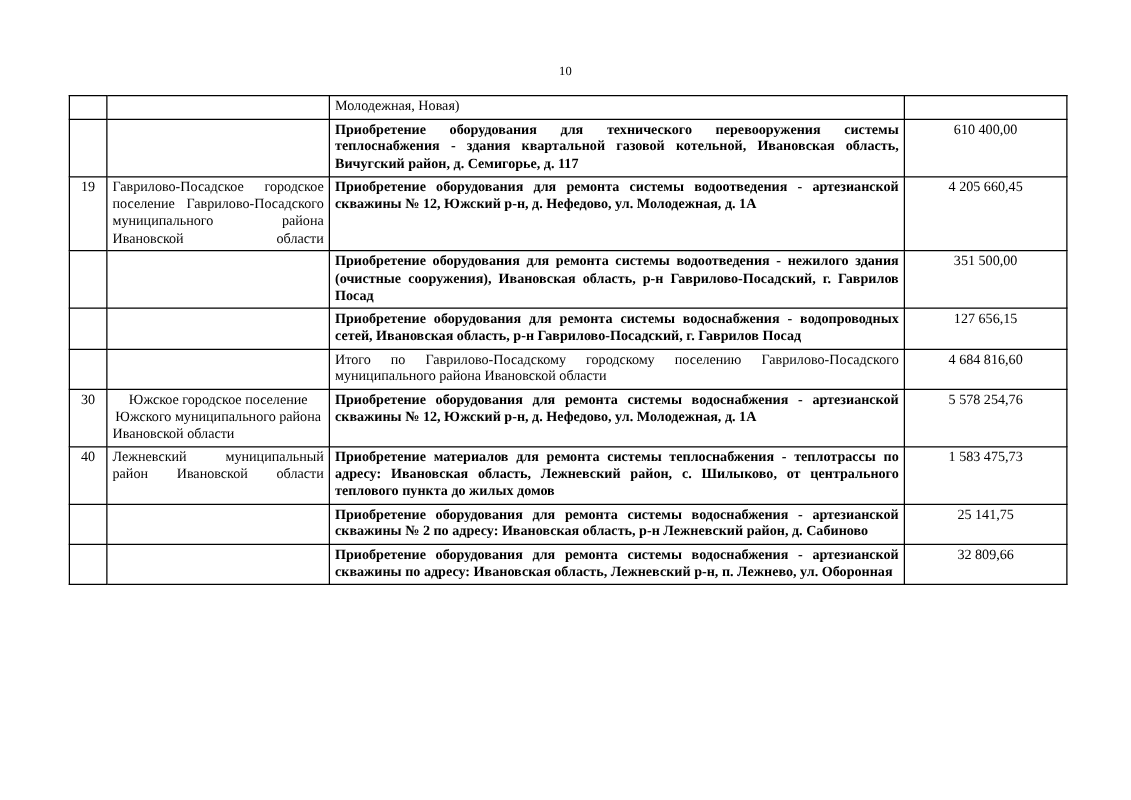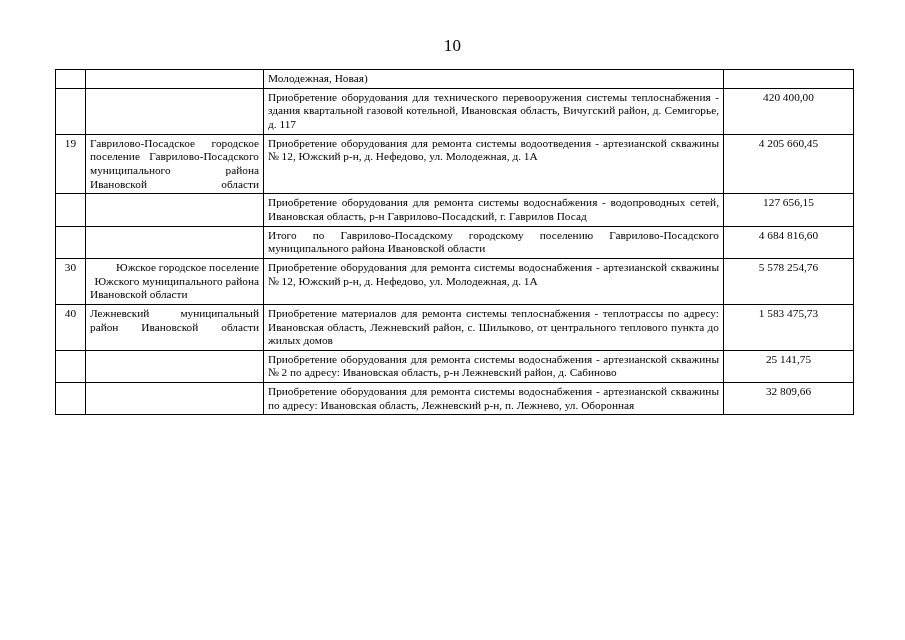--- a/index.html
+++ b/index.html
@@ -15,22 +15,22 @@
     position: relative;
   }
   .page {
     position: relative;
     width: 905px;
     height: 640px;
     box-sizing: border-box;
   }
   .page-number {
     text-align: center;
-    font-size: 17px;
-    padding-top: 36px;
+    font-size: 10px;
+    padding-top: 52px;
     letter-spacing: 0.2px;
   }
   table.doc-table {
     border-collapse: collapse;
     table-layout: fixed;
     margin-left: 55px;
     margin-top: 13px;
     width: 798px;
     font-size: 11.3px;
     line-height: 1.21;
@@ -51,33 +51,34 @@
     padding-top: 3px;
   }
   .cell-name {
     text-align: justify;
     text-align-last: justify;
     padding-left: 6px;
     padding-right: 6px;
     padding-top: 3px;
   }
   .cell-name.plain {
-    text-align: right;
+    text-align: center;
     text-align-last: left;
   }
   .cell-desc {
     text-align: justify;
     text-align-last: left;
     padding-left: 6px;
     padding-right: 6px;
     padding-top: 3px;
     hyphens: none;
   }
   .cell-desc.jall {
     text-align: justify;
+    font-weight: bold;
   }
   .cell-sum {
     text-align: center;
     padding-top: 3px;
     white-space: nowrap;
   }
   .empty {
     padding: 0;
   }
 </style>
@@ -99,27 +100,33 @@
         <tr>
           <td class="cell-num empty"></td>
           <td class="cell-name plain empty"></td>
           <td class="cell-desc">Молодежная, Новая)</td>
           <td class="cell-sum empty"></td>
         </tr>
         <tr>
           <td class="cell-num empty"></td>
           <td class="cell-name plain empty"></td>
           <td class="cell-desc jall">Приобретение оборудования для технического перевооружения системы теплоснабжения - здания квартальной газовой котельной, Ивановская область, Вичугский район, д. Семигорье, д. 117</td>
-          <td class="cell-sum">420 400,00</td>
+          <td class="cell-sum">610 400,00</td>
         </tr>
         <tr>
           <td class="cell-num">19</td>
           <td class="cell-name">Гаврилово-Посадское городское поселение Гаврилово-Посадского муниципального района Ивановской области</td>
           <td class="cell-desc jall">Приобретение оборудования для ремонта системы водоотведения - артезианской скважины № 12, Южский р-н, д. Нефедово, ул. Молодежная, д. 1А</td>
           <td class="cell-sum">4 205 660,45</td>
+        </tr>
+        <tr>
+          <td class="cell-num empty"></td>
+          <td class="cell-name plain empty"></td>
+          <td class="cell-desc jall">Приобретение оборудования для ремонта системы водоотведения - нежилого здания (очистные сооружения), Ивановская область, р-н Гаврилово-Посадский, г. Гаврилов Посад</td>
+          <td class="cell-sum">351 500,00</td>
         </tr>
         <tr>
           <td class="cell-num empty"></td>
           <td class="cell-name plain empty"></td>
           <td class="cell-desc jall">Приобретение оборудования для ремонта системы водоснабжения - водопроводных сетей, Ивановская область, р-н Гаврилово-Посадский, г. Гаврилов Посад</td>
           <td class="cell-sum">127 656,15</td>
         </tr>
         <tr>
           <td class="cell-num empty"></td>
           <td class="cell-name plain empty"></td>

